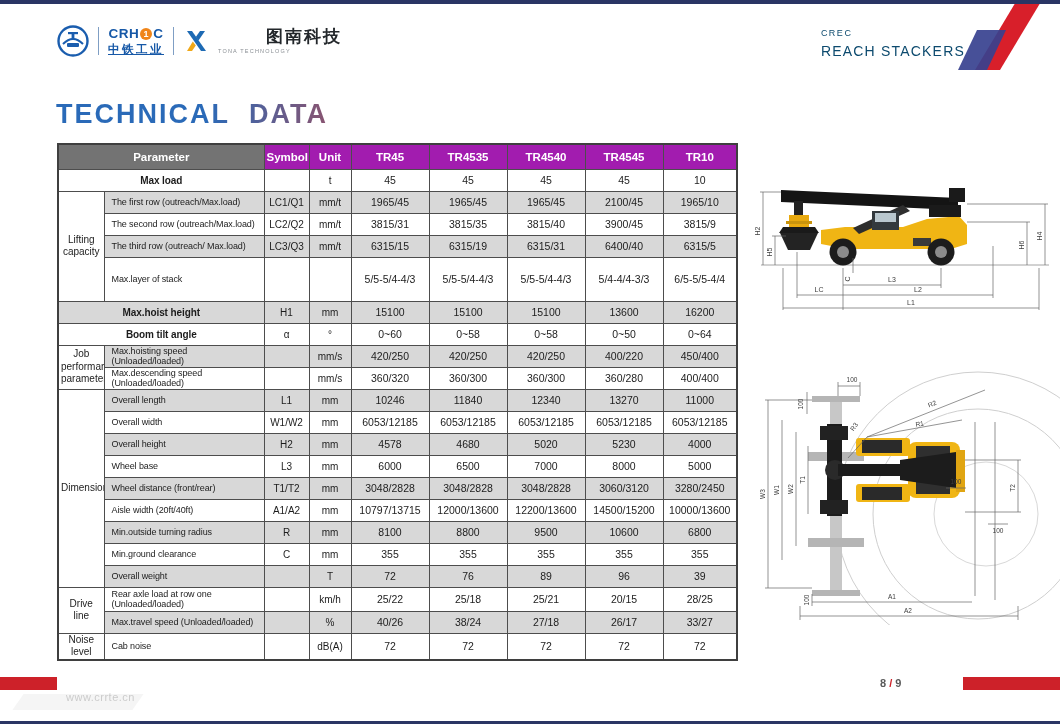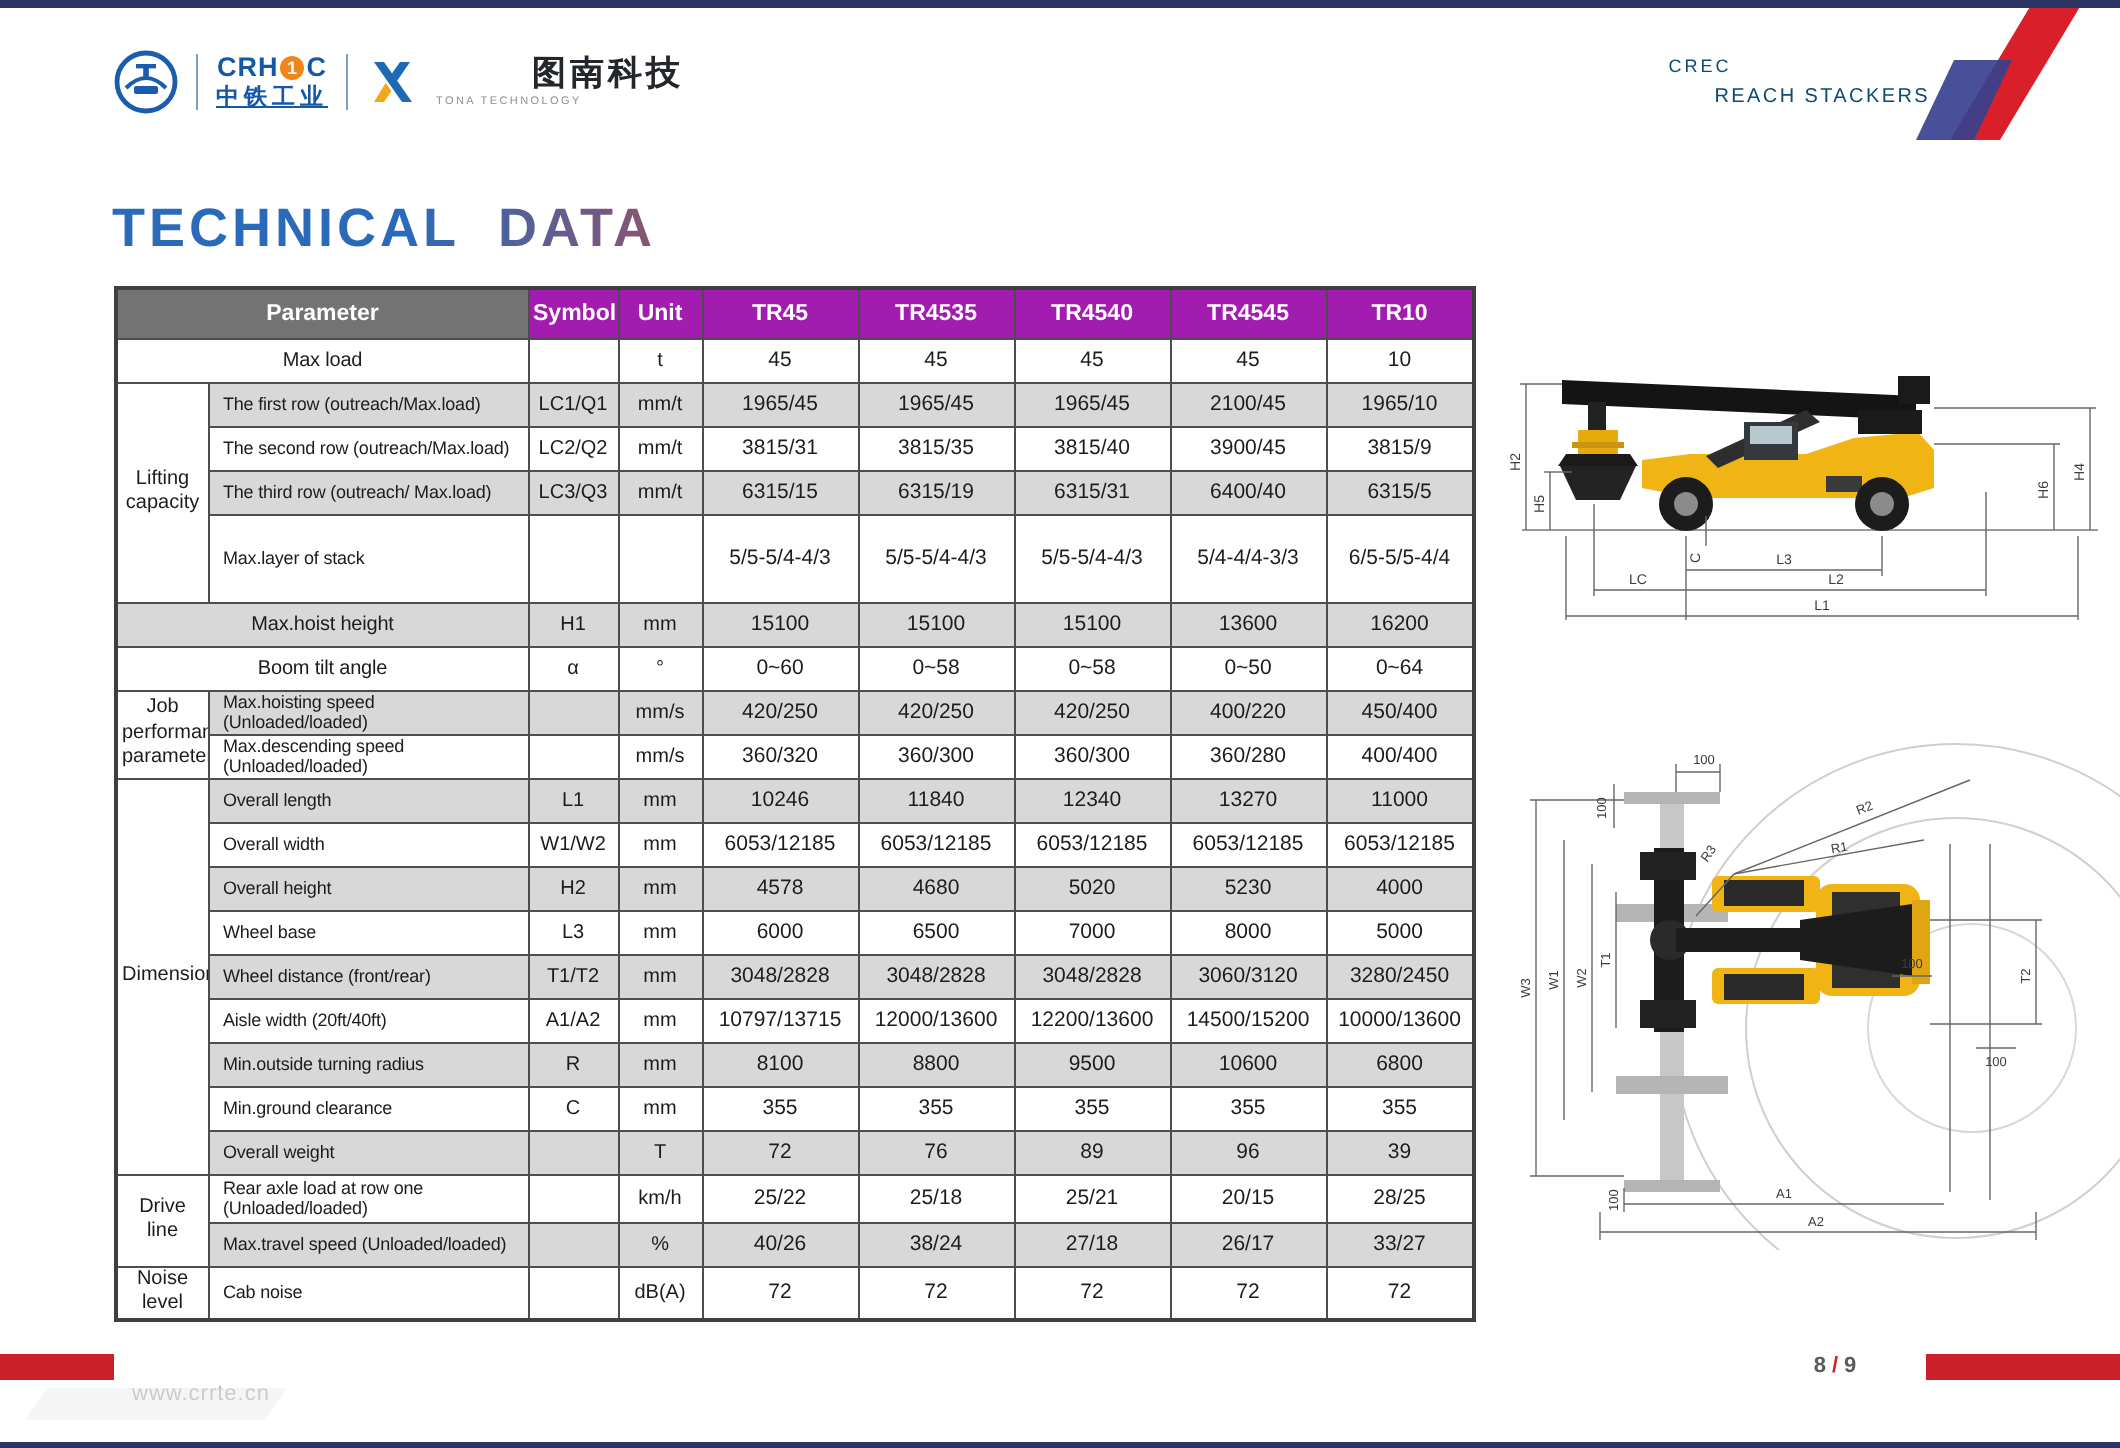--- a/index.html
+++ b/index.html
@@ -12,53 +12,53 @@
   .logo-sep{width:1px;height:28px;background:#7f9ec4;}
   .crh-block{display:flex;flex-direction:column;align-items:center;line-height:1.05;}
   .crh-top{font-weight:bold;font-size:13.5px;color:#1658a7;letter-spacing:.5px;display:flex;align-items:center;gap:1px;}
   .crh-digit{display:inline-flex;width:12px;height:12px;border-radius:50%;background:#f08519;color:#fff;font-size:9px;align-items:center;justify-content:center;}
   .crh-cn{font-size:11.5px;font-weight:bold;color:#1658a7;letter-spacing:2.5px;margin-top:1px;text-decoration:underline;}
   .tona-block{display:flex;flex-direction:column;line-height:1.1;}
   .tona-cn{font-size:17px;font-weight:bold;color:#23272b;letter-spacing:2px;padding-left:48px;}
   .tona-en{font-size:5.5px;color:#8a8f94;letter-spacing:1.2px;margin-top:2px;}
   .tagline{position:absolute;right:95px;top:27px;text-align:left;color:#0c4a6e;line-height:1.5;}
   .tagline .l1{font-size:9px;letter-spacing:1.5px;}
-  .tagline .l2{font-size:10px;letter-spacing:1.2px;margin-left:23px;}
+  .tagline .l2{font-size:14px;letter-spacing:1.2px;}
   .deco-tr{position:absolute;right:0;top:0;z-index:5;}
 
   
   .title{position:absolute;left:56px;top:99px;font-size:27px;font-weight:bold;letter-spacing:2px;word-spacing:10px;background:linear-gradient(90deg,#2a6ab8 0%,#2a6ab8 55%,#8a5470 100%);-webkit-background-clip:text;background-clip:text;color:transparent;}
 
   
   .table-wrap{position:absolute;left:57px;top:143px;}
   table{border-collapse:collapse;table-layout:fixed;width:679px;height:507px;border:2px solid #3f3f3f;}
   td,th{border:1px solid #4d4d4d;text-align:center;vertical-align:middle;padding:0 2px;overflow:hidden;color:#1c1c1c;}
   th{font-size:11.5px;color:#fff;font-weight:bold;}
   thead tr{height:25px;}
   .h-param{background:#737373;}
   .h-model{background:#a21caf;border-left:1px solid #fff;}
   tbody tr{height:22px;}
   tbody tr.tall{height:44px;margin-left:12px;}
   tbody tr.two{height:24px;}
   .g{background:#fff;font-size:10px;line-height:1.25;}
   .p{font-size:9px;text-align:left;padding-left:7px;white-space:pre-line;letter-spacing:-.1px;}
-  .p.full{text-align:center;font-size:10px;padding-left:2px;}
+  .p.full{text-align:center;font-size:10px;padding-left:2px;font-weight:bold;}
   .sym,.unit{font-size:10px;}
   .val{font-size:10.5px;}
   .sh{background:#d8d8d8;}
 
   
   .diag{position:absolute;}
   .diag text{font-family:"Liberation Sans",sans-serif;fill:#3c3c3c;}
 
   
   .foot-bar-left{position:absolute;left:0;top:677px;width:57px;height:13px;background:#cd2129;}
   .foot-bar-right{position:absolute;left:963px;top:677px;width:97px;height:13px;background:#cd2129;}
   .site{position:absolute;left:66px;top:691px;font-size:11px;color:#a3a3a3;letter-spacing:.5px;text-decoration:none;}
-  .pagenum{position:absolute;left:880px;top:677px;width:75px;text-align:center;font-size:11px;font-weight:bold;color:#5a5a5a;}
+  .pagenum{position:absolute;left:880px;top:677px;width:75px;text-align:left;font-size:11px;font-weight:bold;color:#5a5a5a;}
   .pagenum .slash{color:#cd2129;padding:0 3px;}
   .ghost{position:absolute;left:18px;top:694px;width:120px;height:16px;background:#ededed;transform:skewX(-35deg);opacity:.55;}
 </style>
 </head>
 <body>
 
 <div class="edge-top"></div>
 <div class="edge-bottom"></div>
 
 <div class="logos">

